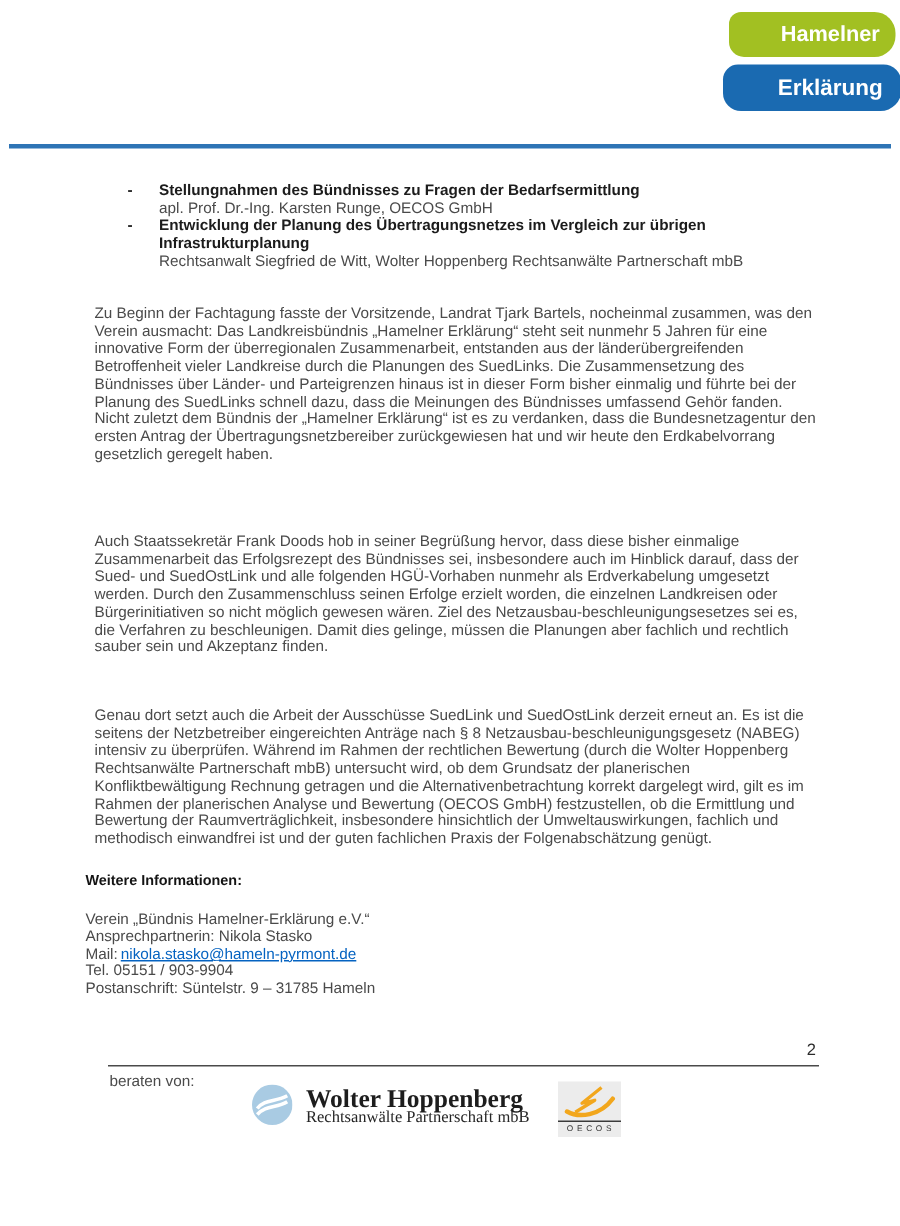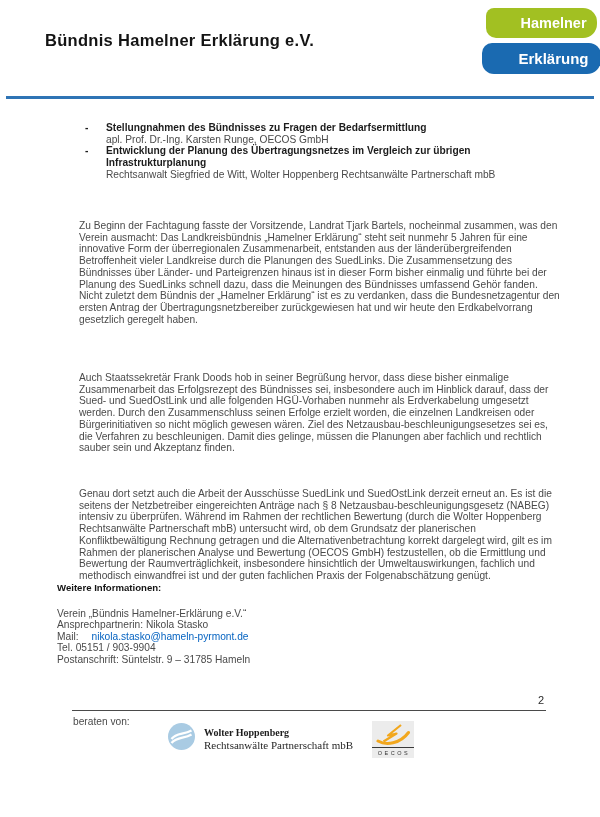--- a/index.html
+++ b/index.html
@@ -16,50 +16,49 @@
   .badge-blue{position:absolute;left:2px;top:36px;width:95px;height:31px;line-height:31px;
               font-size:15px;background:#1a6ab1;border-radius:10px 12px 14px 12px;}
   .header-rule{position:absolute;left:6px;top:96px;width:588px;height:3px;background:#2e74b5;}
 
   
   .agenda{position:absolute;left:85px;top:122px;width:462px;font-size:10.2px;line-height:11.7px;}
   .agenda-item{display:flex;}
   .agenda-marker{width:21px;flex:0 0 21px;color:#1c1c1c;font-weight:700;}
   .agenda-title{font-weight:700;color:#1c1c1c;}
   .agenda-speaker{color:#4a4a4a;}
-  .body-para{position:absolute;left:63px;width:481px;margin:16px;font-size:10.2px;
+  .body-para{position:absolute;left:63px;width:481px;margin:0;font-size:10.2px;
              line-height:11.7px;color:#4a4a4a;}
   .p1{top:204px;} .p2{top:356px;} .p3{top:472px;}
 
   
   .info-heading{position:absolute;left:57px;top:582px;font-size:9.6px;font-weight:700;color:#141414;}
   .contact{position:absolute;left:57px;top:608px;width:400px;font-size:10.2px;line-height:11.4px;color:#4a4a4a;}
-  .mail-link{color:#0563c1;cursor:pointer;}
-  .mail-label{margin-right:13px;}
+  .mail-link{color:#0563c1;text-decoration:underline;cursor:pointer;}
+  .mail-label{margin-right:2px;}
 
   
   .page-number{position:absolute;right:56px;top:694px;font-size:11px;color:#2b2b2b;}
   .footer-rule{position:absolute;left:72px;top:710px;width:474px;height:1px;background:#4a4a4a;}
   .beraten{position:absolute;left:73px;top:716px;font-size:10.2px;color:#4a4a4a;}
   .wh-logo{position:absolute;left:168px;top:722px;display:flex;align-items:flex-start;}
   .wh-circle{width:27px;height:27px;flex:0 0 27px;margin-top:1px;}
   .wh-text{margin-left:9px;font-family:"Liberation Serif",serif;}
-  .wh-name{font-size:10px;font-weight:700;color:#1d1d1d;line-height:15px;margin-top:3px;}
+  .wh-name{font-size:17px;font-weight:700;color:#1d1d1d;line-height:15px;margin-top:3px;}
   .wh-sub{font-size:11px;color:#262626;line-height:11px;}
   .oecos-logo{position:absolute;left:372px;top:721px;width:42px;}
   .oecos-icon{height:26px;background:#ececec;display:flex;align-items:center;justify-content:center;}
   .oecos-label{background:#ececec;border-top:1px solid #3a3a3a;text-align:center;
                font-size:5.5px;letter-spacing:2.5px;color:#333333;padding:2px 0 2px 2px;}
 </style>
 </head>
 <body>
 
 <div class="page">
 
-  <h1 class="doc-title">Bündnis Hamelner Erklärung e.V.</h1>
 
   <div class="logo">
     <div class="badge badge-green">Hamelner</div>
     <div class="badge badge-blue">Erklärung</div>
   </div>
 
   <div class="header-rule"></div>
 
   <div class="agenda">
     <div class="agenda-item">

